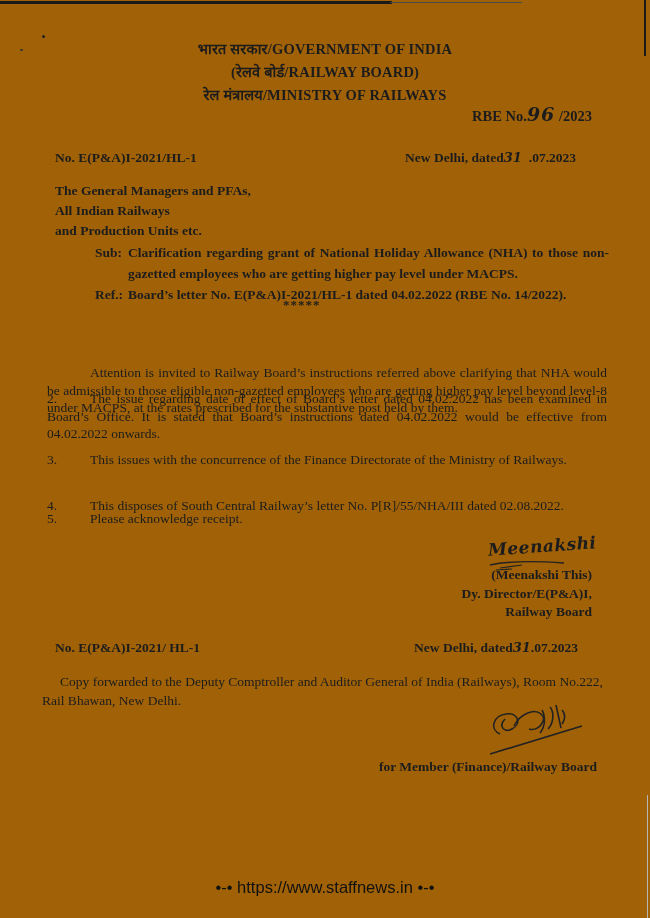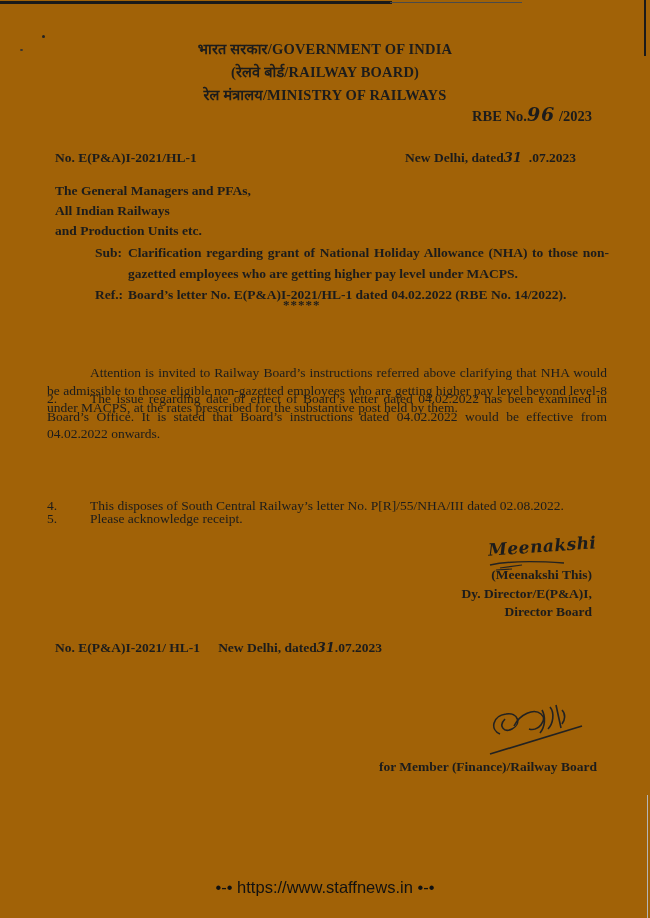--- a/index.html
+++ b/index.html
@@ -51,21 +51,21 @@
   .p1 { top:320px;margin-top:44px; } .p2 { top:390px; } .p3 { top:451px; } .p4 { top:497px; } .p5 { top:510px; }
 
   .sig1-script { position:absolute; top:536px; left:488px; font-family:"DejaVu Serif",serif;
                  font-style:italic; font-weight:bold; font-size:17px; transform:rotate(-4deg);
                  letter-spacing:.5px; }
   .sig1-flourish { position:absolute; top:558px; left:484px; }
   .sig1-block { position:absolute; top:566px; right:58px; text-align:right;
                 font-weight:bold; font-size:13.5px; line-height:18.5px; }
 
   .row2 { position:absolute; top:640px; left:55px; right:72px; display:flex;
-          font-weight:bold; font-size:13.5px;gap:18px; }
+          justify-content:space-between; font-weight:bold; font-size:13.5px;gap:18px; }
 
   .copy { position:absolute; top:672px; left:42px; width:567px; font-size:13.5px;
           line-height:19px; text-indent:18px; }
 
   .sig2 { position:absolute; top:700px; left:478px; }
   .for-member { position:absolute; top:759px; right:53px; font-weight:bold; font-size:13.5px; }
 
   .footer { position:absolute; top:878px; left:0; width:650px; text-align:center;
             font-family:"Liberation Sans","DejaVu Sans",sans-serif; font-size:16.5px; color:#111; }
   .footer .url { text-decoration:none; color:#111; cursor:pointer; }
@@ -109,41 +109,43 @@
   <div class="ref-block labelled">
     <span class="lbl">Ref.:</span>
     <span class="txt">Board’s letter No.  E(P&amp;A)I-2021/HL-1 dated 04.02.2022 (RBE No. 14/2022).</span>
   </div>
   <div class="stars">*****</div>
 
   <div class="para p1"><span class="pnum"></span><span>Attention is invited to Railway Board’s instructions referred above clarifying that NHA would be admissible to those eligible non-gazetted employees who are getting higher pay level beyond level-8 under MACPS, at the rates prescribed for the substantive post held by them.</span></div>
 
   <div class="para p2"><span class="pnum">2.</span><span>The issue regarding date of effect of Board’s letter dated 04.02.2022 has been examined in Board’s Office. It is stated that Board’s instructions dated 04.02.2022 would be effective from 04.02.2022 onwards.</span></div>
 
+  <div class="para p3"><span class="pnum">3.</span><span>This issues with the concurrence of the Finance Directorate of the Ministry of Railways.</span></div>
 
   <div class="para p4"><span class="pnum">4.</span><span>This disposes of South Central Railway’s letter No. P[R]/55/NHA/III dated 02.08.2022.</span></div>
 
   <div class="para p5"><span class="pnum">5.</span><span>Please acknowledge receipt.</span></div>
 
   <div class="sig1-script">Meenakshi</div>
   <svg class="sig1-flourish" width="86" height="14" viewBox="0 0 86 14">
     <path d="M6,7 C24,3 52,3 80,5" stroke="#222" fill="none" stroke-width="1.4"></path>
     <path d="M16,10 L38,7 M12,12 L28,11" stroke="#222" fill="none" stroke-width="1.2"></path>
   </svg>
   <div class="sig1-block">
     <div>(Meenakshi This)</div>
     <div>Dy. Director/E(P&amp;A)I,</div>
-    <div>Director Board</div>
+    <div>Railway Board</div>
   </div>
 
   <div class="row2">
     <span>No. E(P&amp;A)I-2021/ HL-1</span>
     <span><span>New Delhi, dated</span><span class="hand date-hand">31</span><span>.07.2023</span></span>
   </div>
 
+  <div class="copy">Copy forwarded to the Deputy Comptroller and Auditor General of India (Railways), Room No.222, Rail Bhawan, New Delhi.</div>
 
   <svg class="sig2" width="112" height="62" viewBox="0 0 112 62">
     <path d="M22,34 C12,30 14,16 28,14 C40,12 44,24 34,29 C26,33 20,26 27,19" stroke="#222" fill="none" stroke-width="1.6"></path>
     <path d="M36,26 C42,14 56,8 63,14 C70,20 60,32 51,29 M64,10 C68,17 67,27 62,33
              M72,7 C77,13 75,24 70,29 M78,5 L83,28 M84,10 C88,14 87,20 84,24" stroke="#222" fill="none" stroke-width="1.6"></path>
     <path d="M12,54 L104,26" stroke="#222" fill="none" stroke-width="1.7"></path>
   </svg>
   <div class="for-member">for Member (Finance)/Railway Board</div>
 
   <div class="footer"><span>•-•</span>

